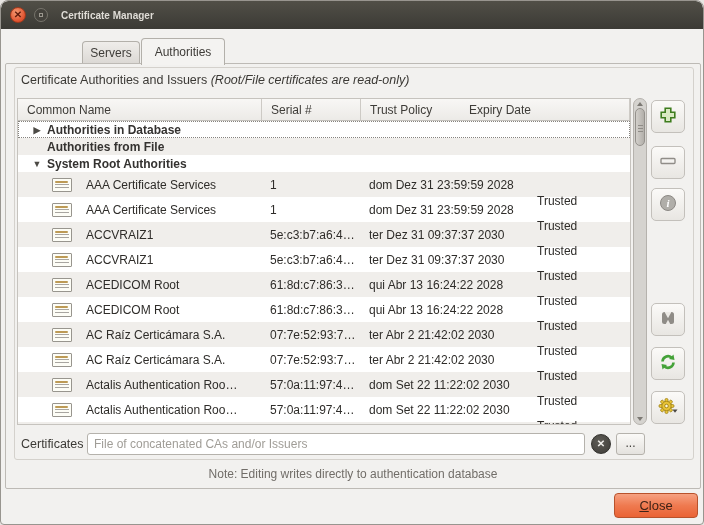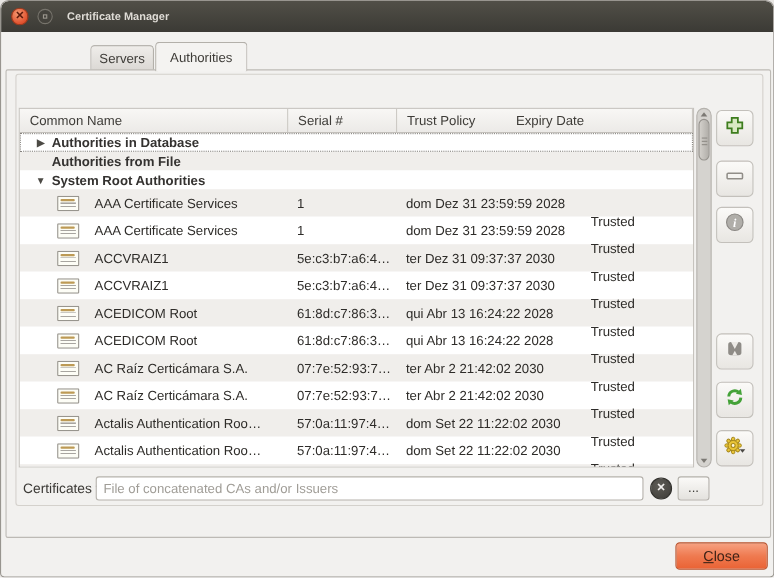--- a/index.html
+++ b/index.html
@@ -130,20 +130,23 @@
       </div>
     <div class="wtitle">Certificate Manager</div>
   </div>
 
   <div class="tab tab-servers">Servers</div>
   <div class="tab active tab-authorities">Authorities</div>
 
   <div class="tabpane">
 
     <div class="groupbox">
+      <div class="group-title">
+        <span>Certificate Authorities and Issuers </span><em>(Root/File certificates are read-only)</em>
+      </div>
 
       <div class="table">
         <div class="thead">
           <div class="th c-name">Common Name</div>
           <div class="th c-serial">Serial #</div>
           <div class="th c-trust">Trust Policy</div>
           <div class="th c-expiry">Expiry Date</div>
         </div>
         <div class="tbody">
             <div class="row group focused">
@@ -335,18 +338,19 @@
       </div>
 
       <div class="file-label">Certificates file</div>
       <input class="file-input" type="text" placeholder="File of concatenated CAs and/or Issuers" style="">
       <div class="clear-btn">
         <span>✕</span>
       </div>
       <div class="browse-btn">...</div>
     </div>
 
+    <div class="note">Note: Editing writes directly to authentication database</div>
   </div>
 
   <div class="close-btn">
     <span>Close</span>
   </div>
 </div>
 
 </body></html>

